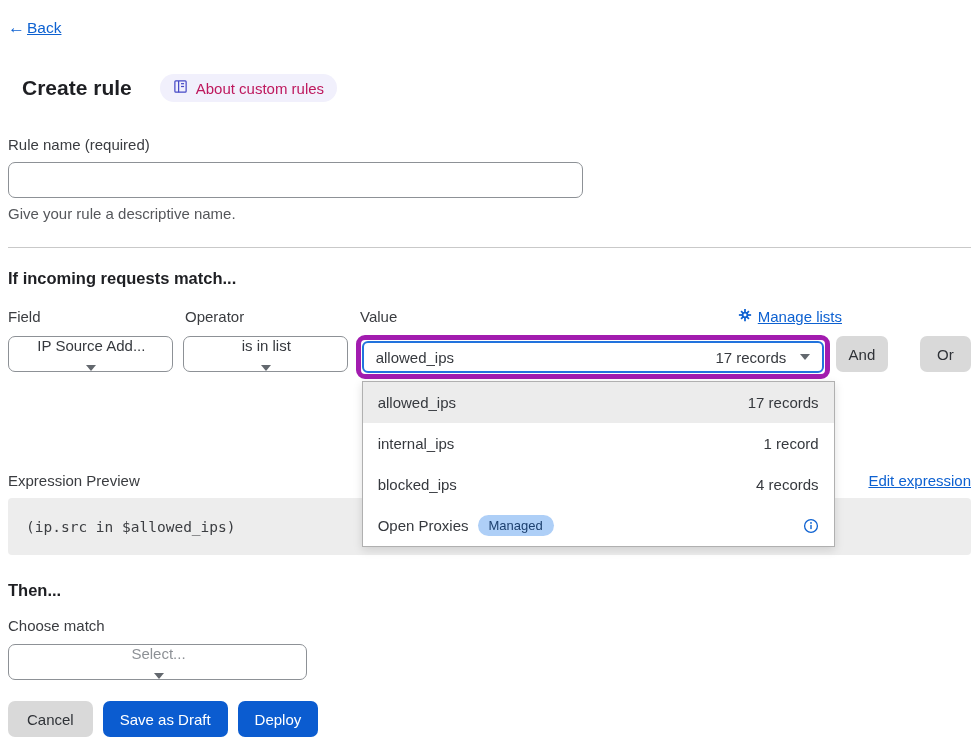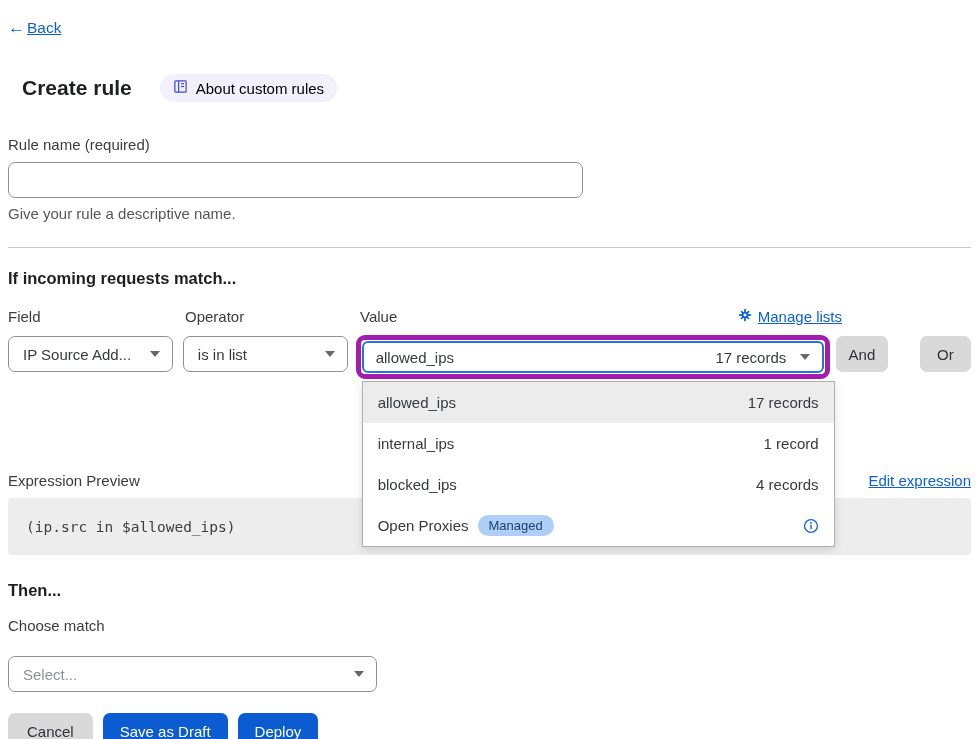--- a/index.html
+++ b/index.html
@@ -7,38 +7,38 @@
   .page { width:979px; height:739px; position:relative; padding:0 8px; overflow:hidden; background:#fff; }
 
   a { cursor:pointer; }
 
   .back { display:inline-flex; align-items:center; gap:2px; margin-top:18px; font-size:15.5px; color:#0d61d1; text-decoration:none; }
   .back .arrow { text-decoration:none; font-size:17px; }
   .back .label { text-decoration:underline; }
 
   .title-row { display:flex; align-items:center; gap:14px; margin-top:24px; }
   h1 { font-size:21px; font-weight:700; margin:14px; color:#1e1f23; }
-  .about-badge { display:inline-flex; align-items:center; gap:8px; background:#f1f0fc; color:#000000; border-radius:14px; padding:5px 13px; font-size:15px; text-decoration:none; }
+  .about-badge { display:inline-flex; align-items:center; gap:8px; background:#f1f0fc; color:#be185d; border-radius:14px; padding:5px 13px; font-size:15px; text-decoration:none; }
 
   .form-label { display:block; margin-top:22px; font-size:15px; color:#3a3c40; }
   .text-input { margin-top:9px; width:575px; height:36px; border:1px solid #8d9196; border-radius:7px; padding:0 10px; font-size:15px; font-family:inherit; display:block; }
   .helper { margin-top:7px; font-size:15px; color:#55575b; }
 
   .divider { border:none; border-top:1px solid #c9c9c9; margin:25px 0 0; }
 
   h2 { font-size:16.5px; font-weight:700; margin:21px 0 0; color:#1e1f23; }
 
   .match-labels { display:flex; margin-top:20px; font-size:15px; color:#3a3c40; }
   .ml-1 { width:177px; } .ml-2 { width:175px; }
   .ml-3 { width:482px; display:flex; justify-content:space-between; align-items:flex-end; }
   .manage { display:inline-flex; align-items:center; gap:6px; font-size:15px; color:#0d61d1; text-decoration:none; }
   .manage .label { text-decoration:underline; }
 
   .match-controls { display:flex; margin-top:11px; align-items:flex-start; }
-  .selectbox { height:36px; border:1px solid #8d9196; border-radius:7px; display:flex; align-items:center; justify-content:space-between; padding:0 12px 0 14px; font-size:15px; color:#36393e; background:#fff; cursor:pointer; }
+  .selectbox { height:36px; border:1px solid #8d9196; border-radius:7px; display:flex; align-items:center; justify-content:space-between; padding:0 12px 0 14px; font-size:15px; color:#36393e; background:#fff; cursor:pointer;flex-direction:column; }
   .sel-field { width:167px; margin-right:10px; }
   .sel-op { width:167px; margin-right:8px; }
 
   .caret { width:0; height:0; border-left:5px solid transparent; border-right:5px solid transparent; border-top:6px solid #63686e; flex:0 0 auto; }
 
   .value-wrap { width:482px; border:5px solid #a21caf; border-radius:9px; padding:1px; position:relative; margin-right:6px; margin-top:-1px; }
   .value-select { height:32px; border:2px solid #2273dd; border-radius:6px; display:flex; align-items:center; justify-content:space-between; padding:0 12px; cursor:pointer; background:#fff; }
   .value-right { display:flex; align-items:center; gap:14px; font-size:15px; color:#36393e; }
   .value-name { font-size:15px; color:#36393e; }
 
@@ -55,21 +55,21 @@
   .info-icon { display:inline-flex; }
 
   .expr-header { display:flex; justify-content:space-between; align-items:flex-end; margin-top:93px; }
   .expr-label { font-size:15px; color:#3a3c40; }
   .edit-link { font-size:15px; color:#0d61d1; text-decoration:underline; }
   .expr-block { margin-top:9px; background:#ededed; border-radius:4px; height:57px; display:flex; align-items:center; padding:0 18px; }
   .code { font-family:"DejaVu Sans Mono", monospace; font-size:14.5px; color:#3c3e42; }
 
   .then-heading { margin-top:26px; }
   .action-label { margin-top:17px; }
-  .action-select { margin-top:22px; width:369px; }
+  .action-select { margin-top:10px; width:299px; }
   .placeholder { color:#8d9196; }
 
   .footer { display:flex; justify-content:flex-start; align-items:center; gap:10px; margin-top:21px; }
   .btn-cancel { padding:0 19px; }
   .btn-primary { background:#0b5cd0; color:#fff; padding:0 17px; }
 
   .icon-svg { display:block; }
 </style>
 </head>
 <body>

